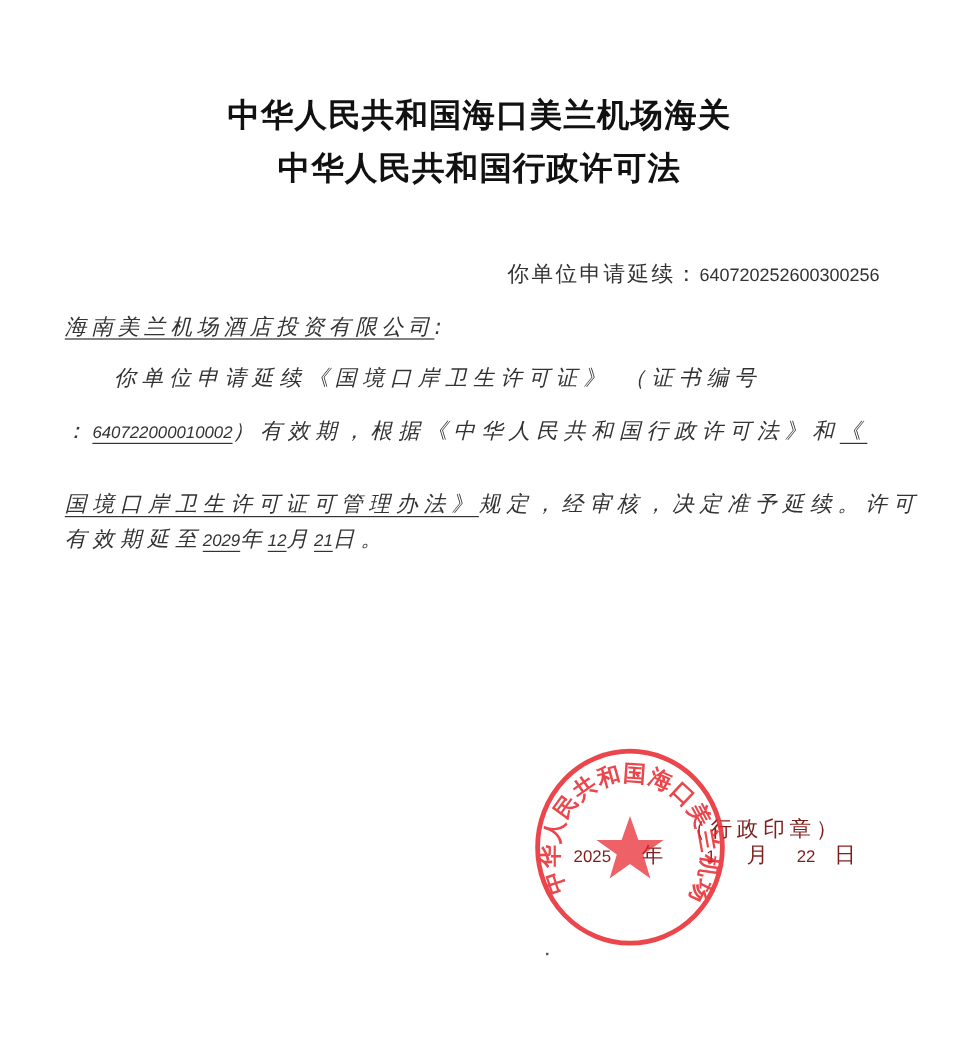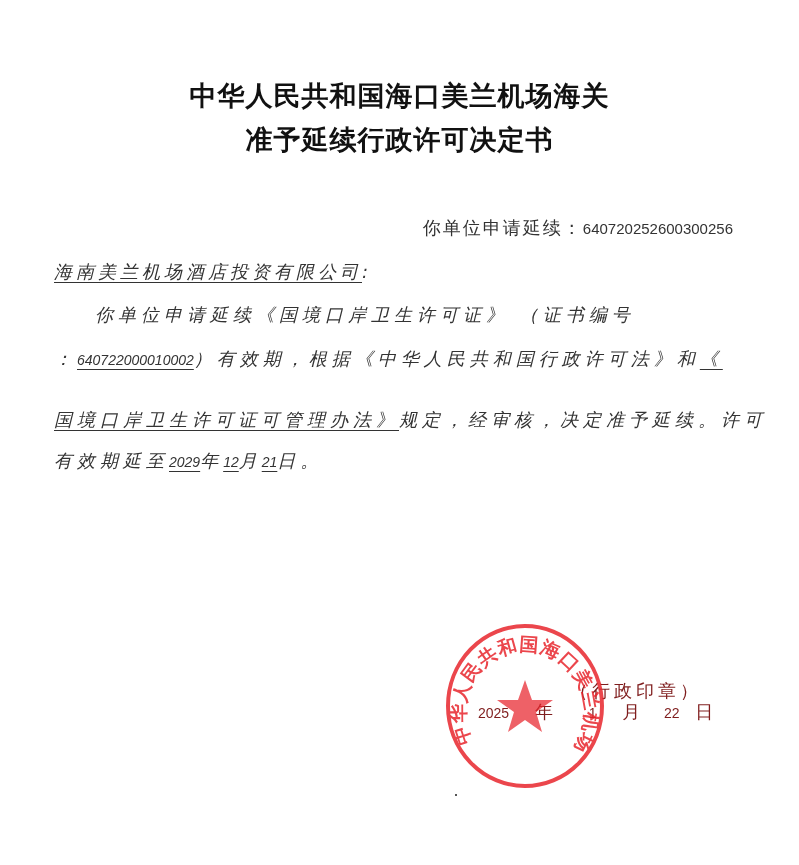--- a/index.html
+++ b/index.html
@@ -62,21 +62,21 @@
   .n {
     font-family: "Liberation Sans", "DejaVu Sans", sans-serif;
     letter-spacing: 0;
     font-size: 14px;
   }
 
   #addressee { top: 260px; letter-spacing: 4px; }
   #para-l1 { top: 303px; left: 95px; }
   #para-l2 { top: 347px; }
   #para-l3 { top: 392px; margin-top: 16px; }
-  #para-l4 { top: 437px; margin-top: 12px; }
+  #para-l4 { top: 437px; }
 
   .seal-text {
     position: absolute;
     font-size: 18px;
     font-family: "DejaVu Sans", "Liberation Sans", sans-serif;
     color: #7f1d1d;
     letter-spacing: 4px;
     white-space: nowrap;
   }
   #seal-label { top: 679px; left: 570px; }
@@ -97,21 +97,21 @@
     top: 794px;
     width: 2px;
     height: 2px;
     background: #555;
   }
 </style>
 </head>
 <body>
 
 <div id="title-line-1" class="title">中华人民共和国海口美兰机场海关</div>
-<div id="title-line-2" class="title">准予延续行政许可决定书</div>
+<div id="title-line-2" class="title">中华人民共和国行政许可法</div>
 
 <div class="approval">
   <span>你单位申请延续：</span><span class="num">640720252600300256</span>
 </div>
 
 <div id="addressee" class="line">
   <span class="u">海南美兰机场酒店投资有限公司</span><span>:</span>
 </div>
 
 <div id="para-l1" class="line">你单位申请延续《国境口岸卫生许可证》 （证书编号</div>

